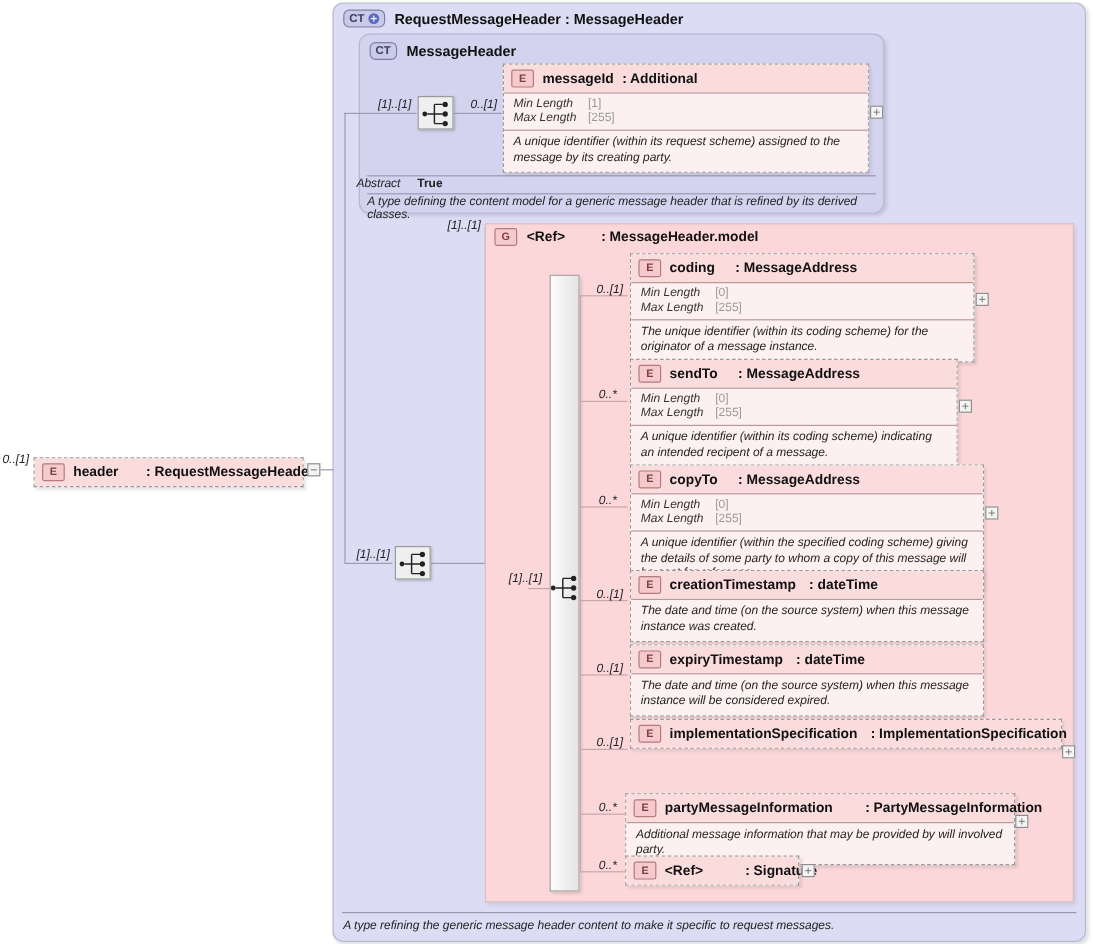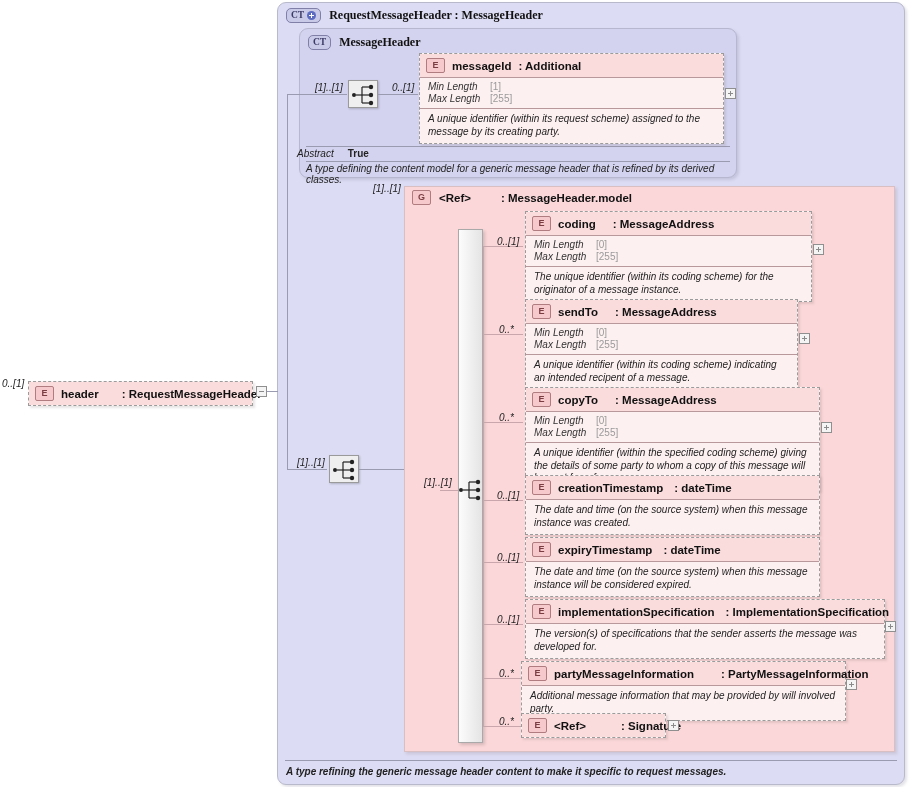--- a/index.html
+++ b/index.html
@@ -54,21 +54,21 @@
   .card-lbl{position:absolute;font-style:italic;font-size:10px;color:#222;
     white-space:nowrap;}
 
   
   .ctouter{position:absolute;box-sizing:border-box;border:1px solid #b9b9cc;
     background:#dcdcf4;border-radius:9px;
     box-shadow:2px 2px 3px rgba(90,90,120,.18);}
   .ctinner{position:absolute;box-sizing:border-box;border:1px solid #b7b7cf;
     background:#d3d3ef;border-radius:9px;
     box-shadow:2px 2px 3px rgba(90,90,120,.18);}
-  .panel-hd{display:flex;align-items:center;gap:8px;padding:6px 0 0 9px;font-family:Liberation Serif, serif;}
+  .panel-hd{display:flex;align-items:center;gap:8px;padding:6px 0 0 9px;}
   .ctbadge{box-sizing:border-box;border:1px solid #7f7fa8;background:#c9c9e8;
     border-radius:5px;color:#3a3a66;font-size:9.5px;font-weight:bold;
     padding:1px 4px;line-height:11px;display:flex;align-items:center;gap:3px;}
   .pluscircle{width:9px;height:9px;border-radius:50%;background:#5b6bc0;
     position:relative;display:inline-block;}
   .pluscircle::before,.pluscircle::after{content:"";position:absolute;background:#fff;}
   .pluscircle::before{left:2px;top:4px;width:5px;height:1px;}
   .pluscircle::after{left:4px;top:2px;width:1px;height:5px;}
   .panel-title{font-size:12px;font-weight:bold;color:#111;}
 
@@ -105,21 +105,21 @@
 
   <div class="panel-hd" style="position:absolute;left:277px;top:2px;">
     <span class="ctbadge">
       <span>CT</span>
       <span class="pluscircle"></span>
     </span>
     <span class="panel-title">RequestMessageHeader : MessageHeader</span>
   </div>
 
   <div class="panel-rule" style="left:285px;top:760px;width:612px;"></div>
-  <div class="panel-foot" style="left:286px;top:766px;width:600px;font-weight:bold;">A type refining the generic message header content to make it specific to request messages.</div>
+  <div class="panel-foot" style="left:286px;top:766px;width:600px;">A type refining the generic message header content to make it specific to request messages.</div>
 
   <div class="ctinner" style="left:299px;top:28px;width:438px;height:150px;"></div>
 
   <div class="panel-hd" style="position:absolute;left:299px;top:29px;">
     <span class="ctbadge">
       <span>CT</span>
     </span>
     <span class="panel-title">MessageHeader</span>
   </div>
 
@@ -319,21 +319,20 @@
   </div>
 
   <div class="ln h pk" style="left:483px;top:624px;width:40px;"></div>
   <div class="card-lbl" style="left:497px;top:614px;">0..[1]</div>
   <div class="card nofacet" style="left:525px;top:599px;width:360px;">
     <div class="hd">
       <span class="badge">E</span>
       <span class="nm">implementationSpecification</span>
       <span class="ty" style="margin-left:4px;">: ImplementationSpecification</span>
     </div>
-    <div class="doc">The version(s) of specifications that the sender asserts the message was developed for.</div>
   </div>
   <div class="plus" style="left:885px;top:621px;"></div>
 
   <div class="ln h pk" style="left:483px;top:678px;width:40px;"></div>
   <div class="card-lbl" style="left:499px;top:668px;">0..*</div>
   <div class="card nofacet" style="left:521px;top:661px;width:325px;">
     <div class="hd">
       <span class="badge">E</span>
       <span class="nm">partyMessageInformation</span>
       <span class="ty" style="margin-left:20px;">: PartyMessageInformation</span>

